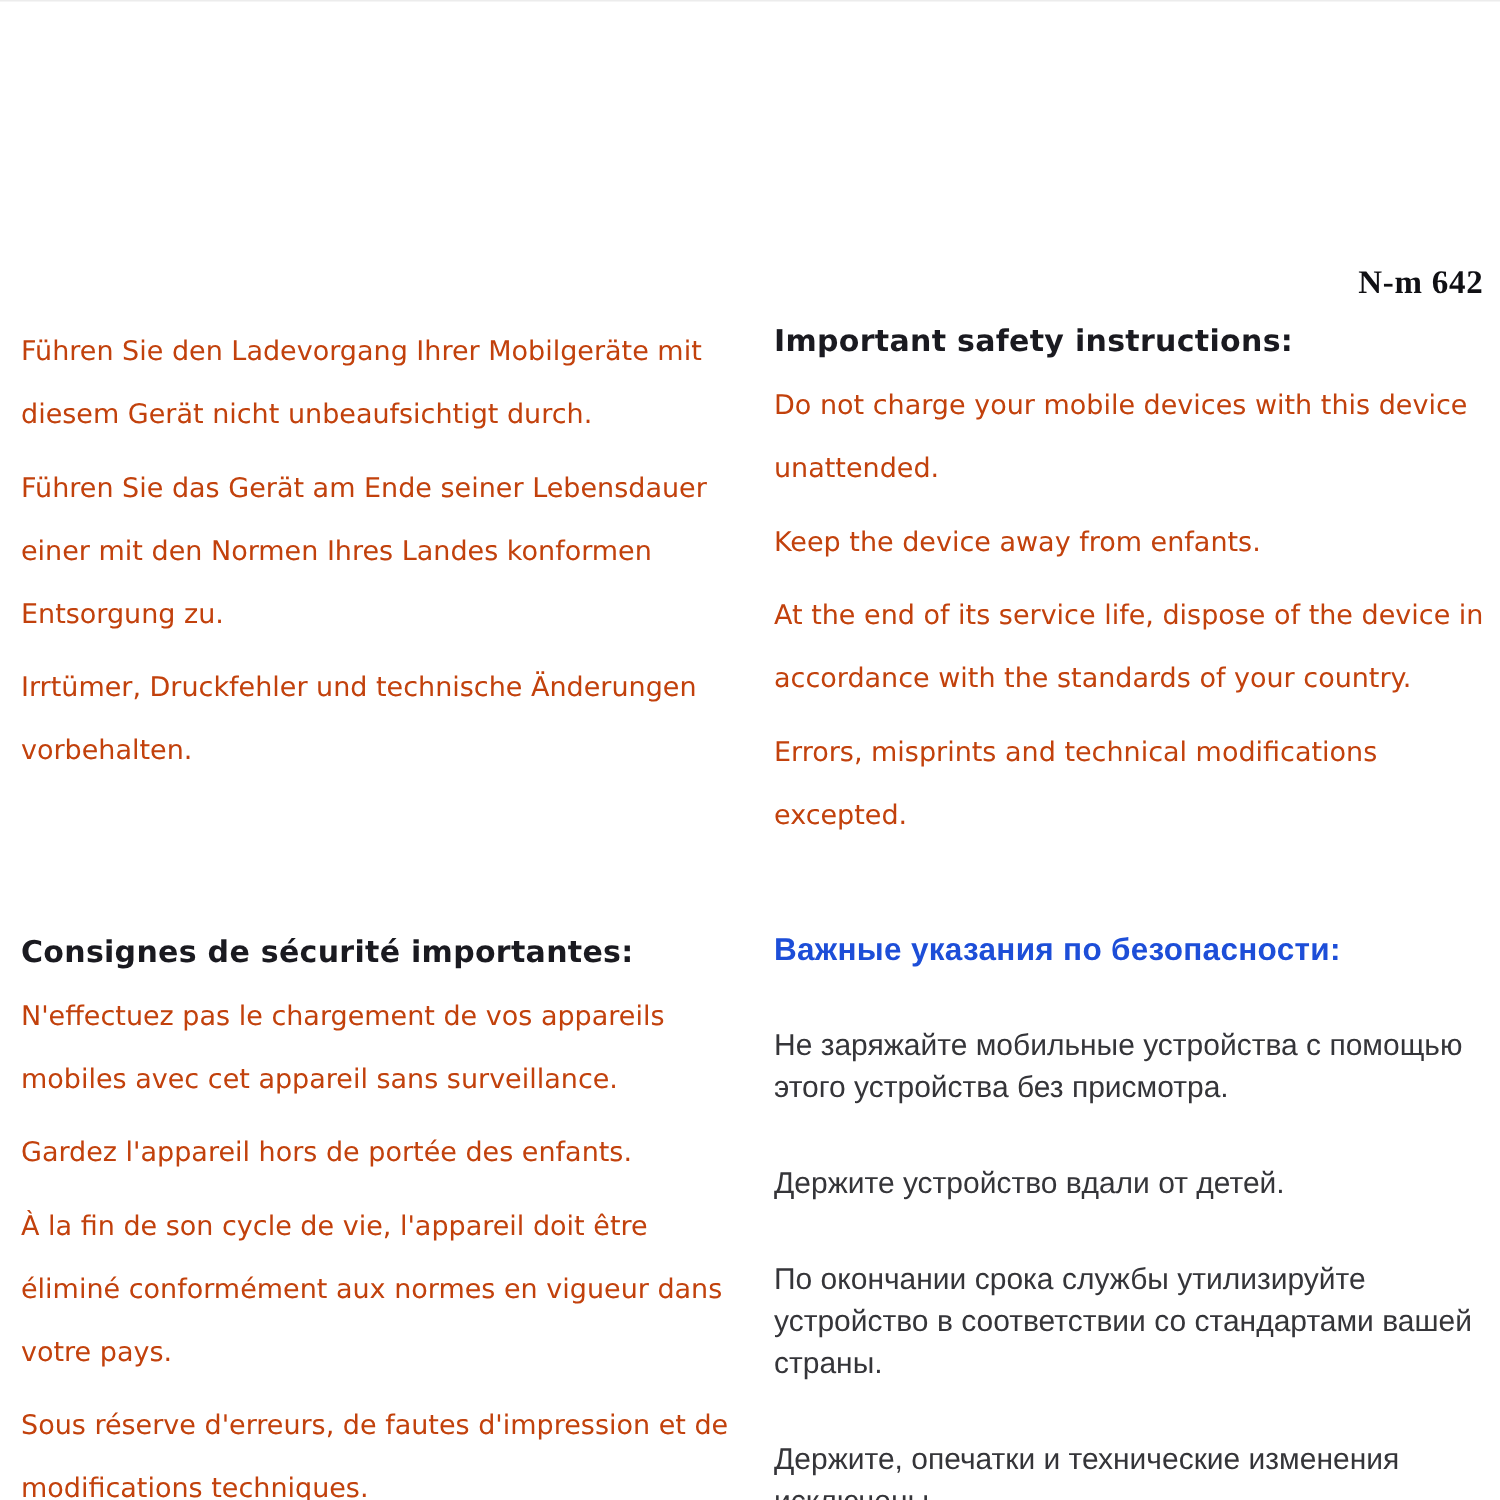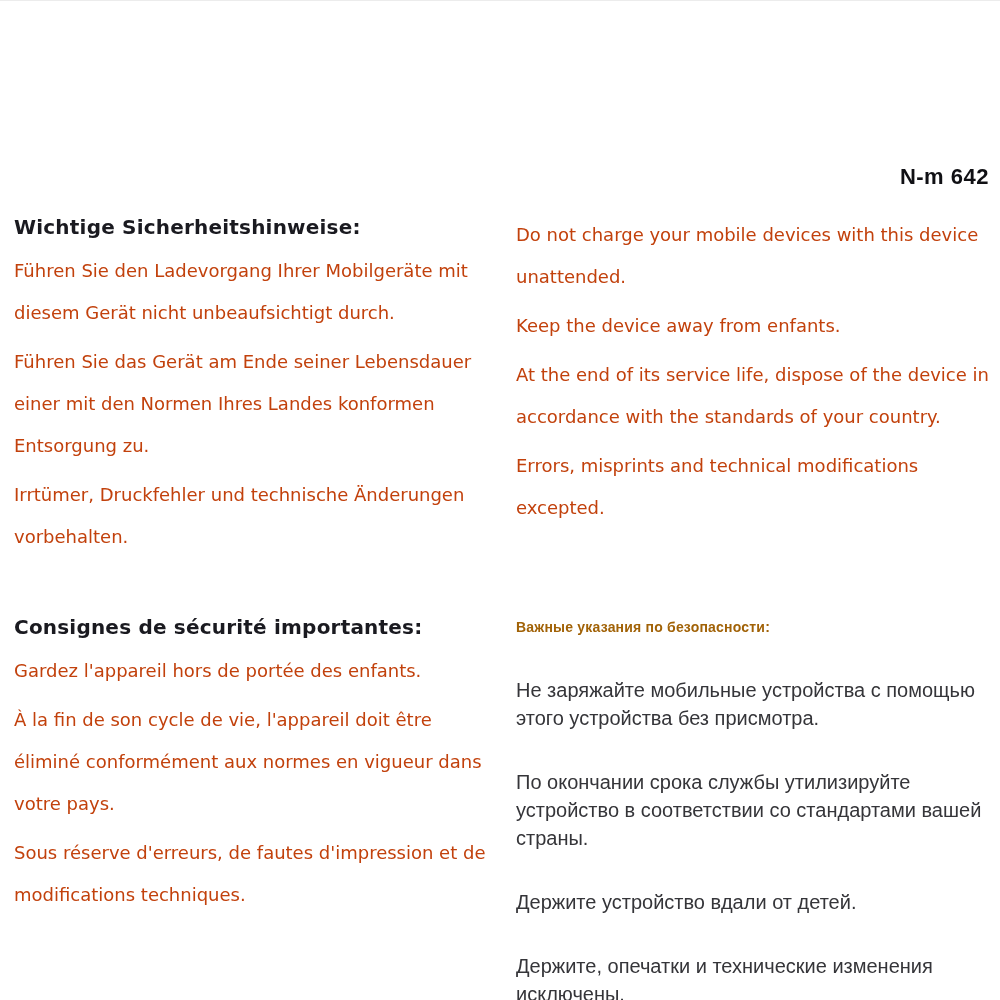--- a/index.html
+++ b/index.html
@@ -12,23 +12,23 @@
     width: 1000px;
     height: 1000px;
     background: #ffffff;
     overflow: hidden;
     border-top: 1px solid #ececec;
     border-bottom: 1px solid #ececec;
     font-family: "DejaVu Sans", sans-serif;
   }
   .model-label {
     position: absolute;
-    top: 163px;
+    top: 174px;
     right: 11px;
-    font-family: Liberation Sans, sans-serif;
+    font-family: Liberation Serif, serif;
     font-weight: bold;
     font-size: 22px;
     color: #101014;
     letter-spacing: 0.5px;
   }
   .grid {
     position: absolute;
     top: 213px;
     left: 14px;
     right: 10px;
@@ -54,65 +54,66 @@
   .section p:last-child {
     margin-bottom: 0;
   }
   
   .section.latin h2,
   .section.latin p {
     font-family: "DejaVu Sans", sans-serif;
   }
   .section.cyrillic h2 {
     font-family: "Liberation Sans", sans-serif;
-    font-size: 14px;
+    font-size: 21px;
     margin-bottom: 6px;
-    color: #a16207;
+    color: #1d4ed8;
   }
   .section.cyrillic p {
     font-family: "Liberation Sans", sans-serif;
     font-size: 20px;
     line-height: 28px;
     margin-bottom: 3px;
     color: #353539;
     margin-top: 36px;
   }
 </style>
 </head>
 <body>
 
 <div class="page">
 
   <div class="model-label">N-m 642</div>
 
   <div class="grid">
 
     <section class="section latin" lang="de">
-      <h2>Wichtige Sicherheitshinweise:</h2>
       <p>Führen Sie den Ladevorgang Ihrer Mobilgeräte mit diesem Gerät nicht unbeaufsichtigt durch.</p>
       <p>Führen Sie das Gerät am Ende seiner Lebensdauer einer mit den Normen Ihres Landes konformen Entsorgung zu.</p>
       <p>Irrtümer, Druckfehler und technische Änderungen vorbehalten.</p>
     </section>
 
     <section class="section latin" lang="en">
+      <h2>Important safety instructions:</h2>
       <p>Do not charge your mobile devices with this device unattended.</p>
       <p>Keep the device away from enfants.</p>
       <p>At the end of its service life, dispose of the device in accordance with the standards of your country.</p>
       <p>Errors, misprints and technical modifications excepted.</p>
     </section>
 
     <section class="section latin" lang="fr">
       <h2>Consignes de sécurité importantes:</h2>
+      <p>N'effectuez pas le chargement de vos appareils mobiles avec cet appareil sans surveillance.</p>
       <p>Gardez l'appareil hors de portée des enfants.</p>
       <p>À la fin de son cycle de vie, l'appareil doit être éliminé conformément aux normes en vigueur dans votre pays.</p>
       <p>Sous réserve d'erreurs, de fautes d'impression et de modifications techniques.</p>
     </section>
 
     <section class="section cyrillic" lang="ru">
       <h2>Важные указания по безопасности:</h2>
       <p>Не заряжайте мобильные устройства с помощью этого устройства без присмотра.</p>
+      <p>Держите устройство вдали от детей.</p>
       <p>По окончании срока службы утилизируйте устройство в соответствии со стандартами вашей страны.</p>
-      <p>Держите устройство вдали от детей.</p>
       <p>Держите, опечатки и технические изменения исключены.</p>
     </section>
 
   </div>
 </div>
 
 </body></html>

